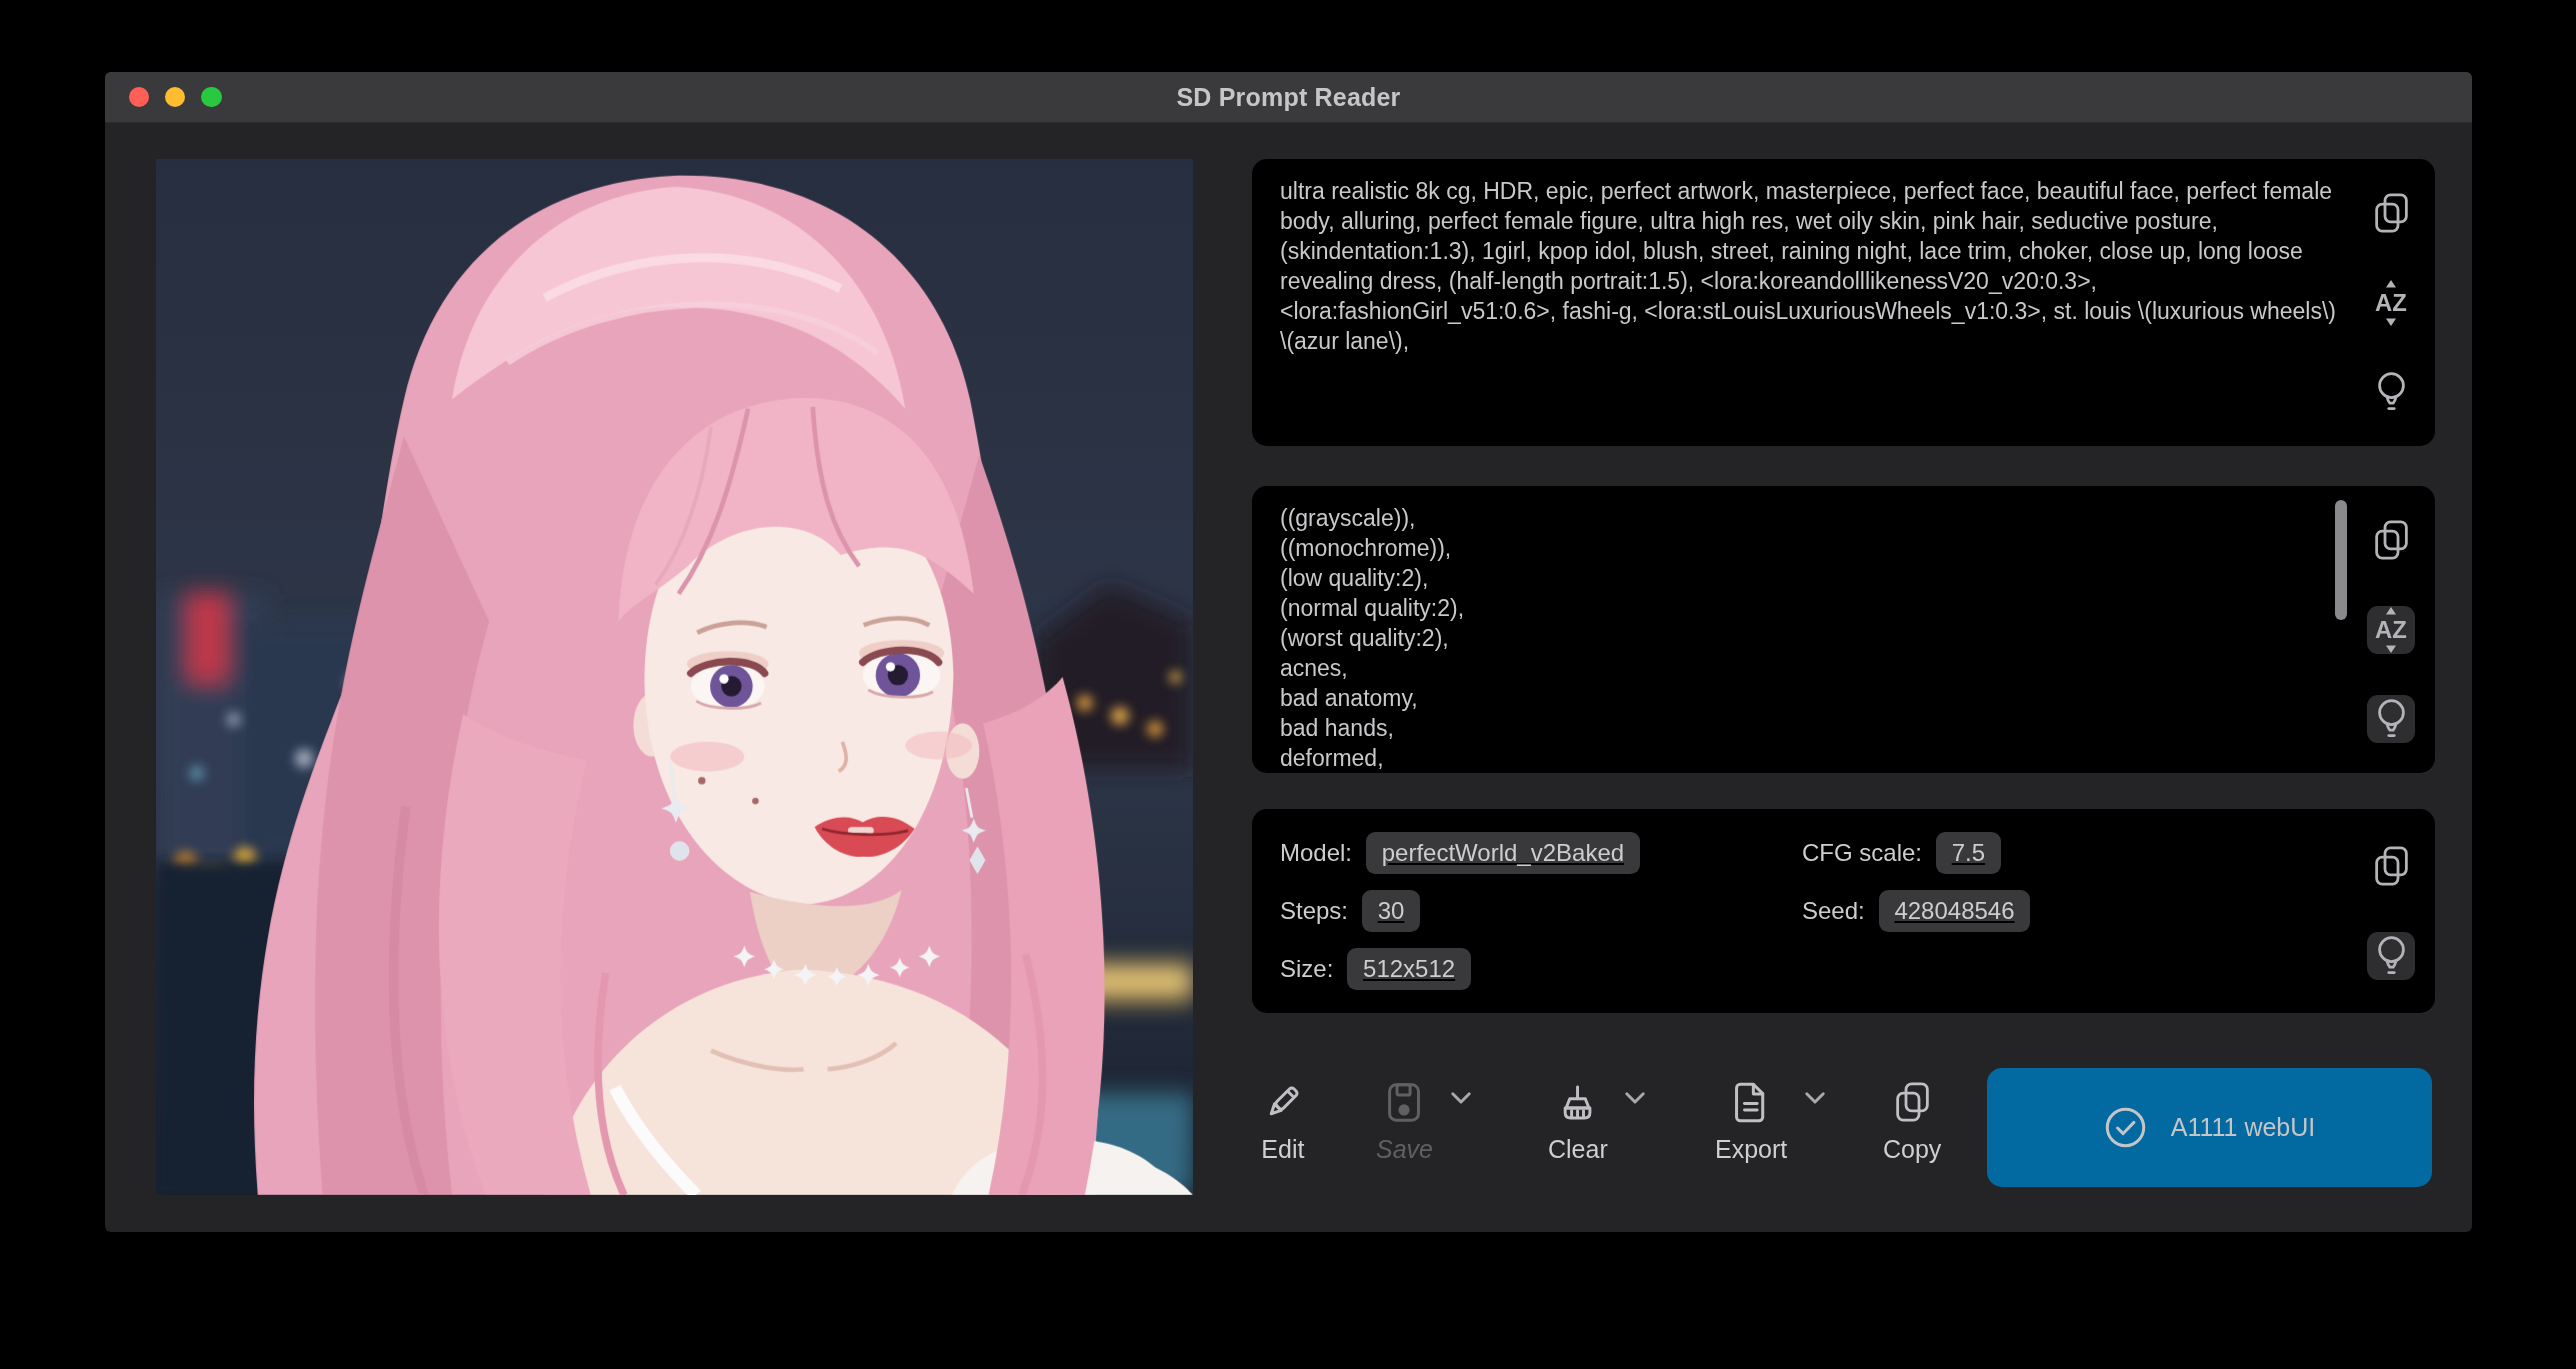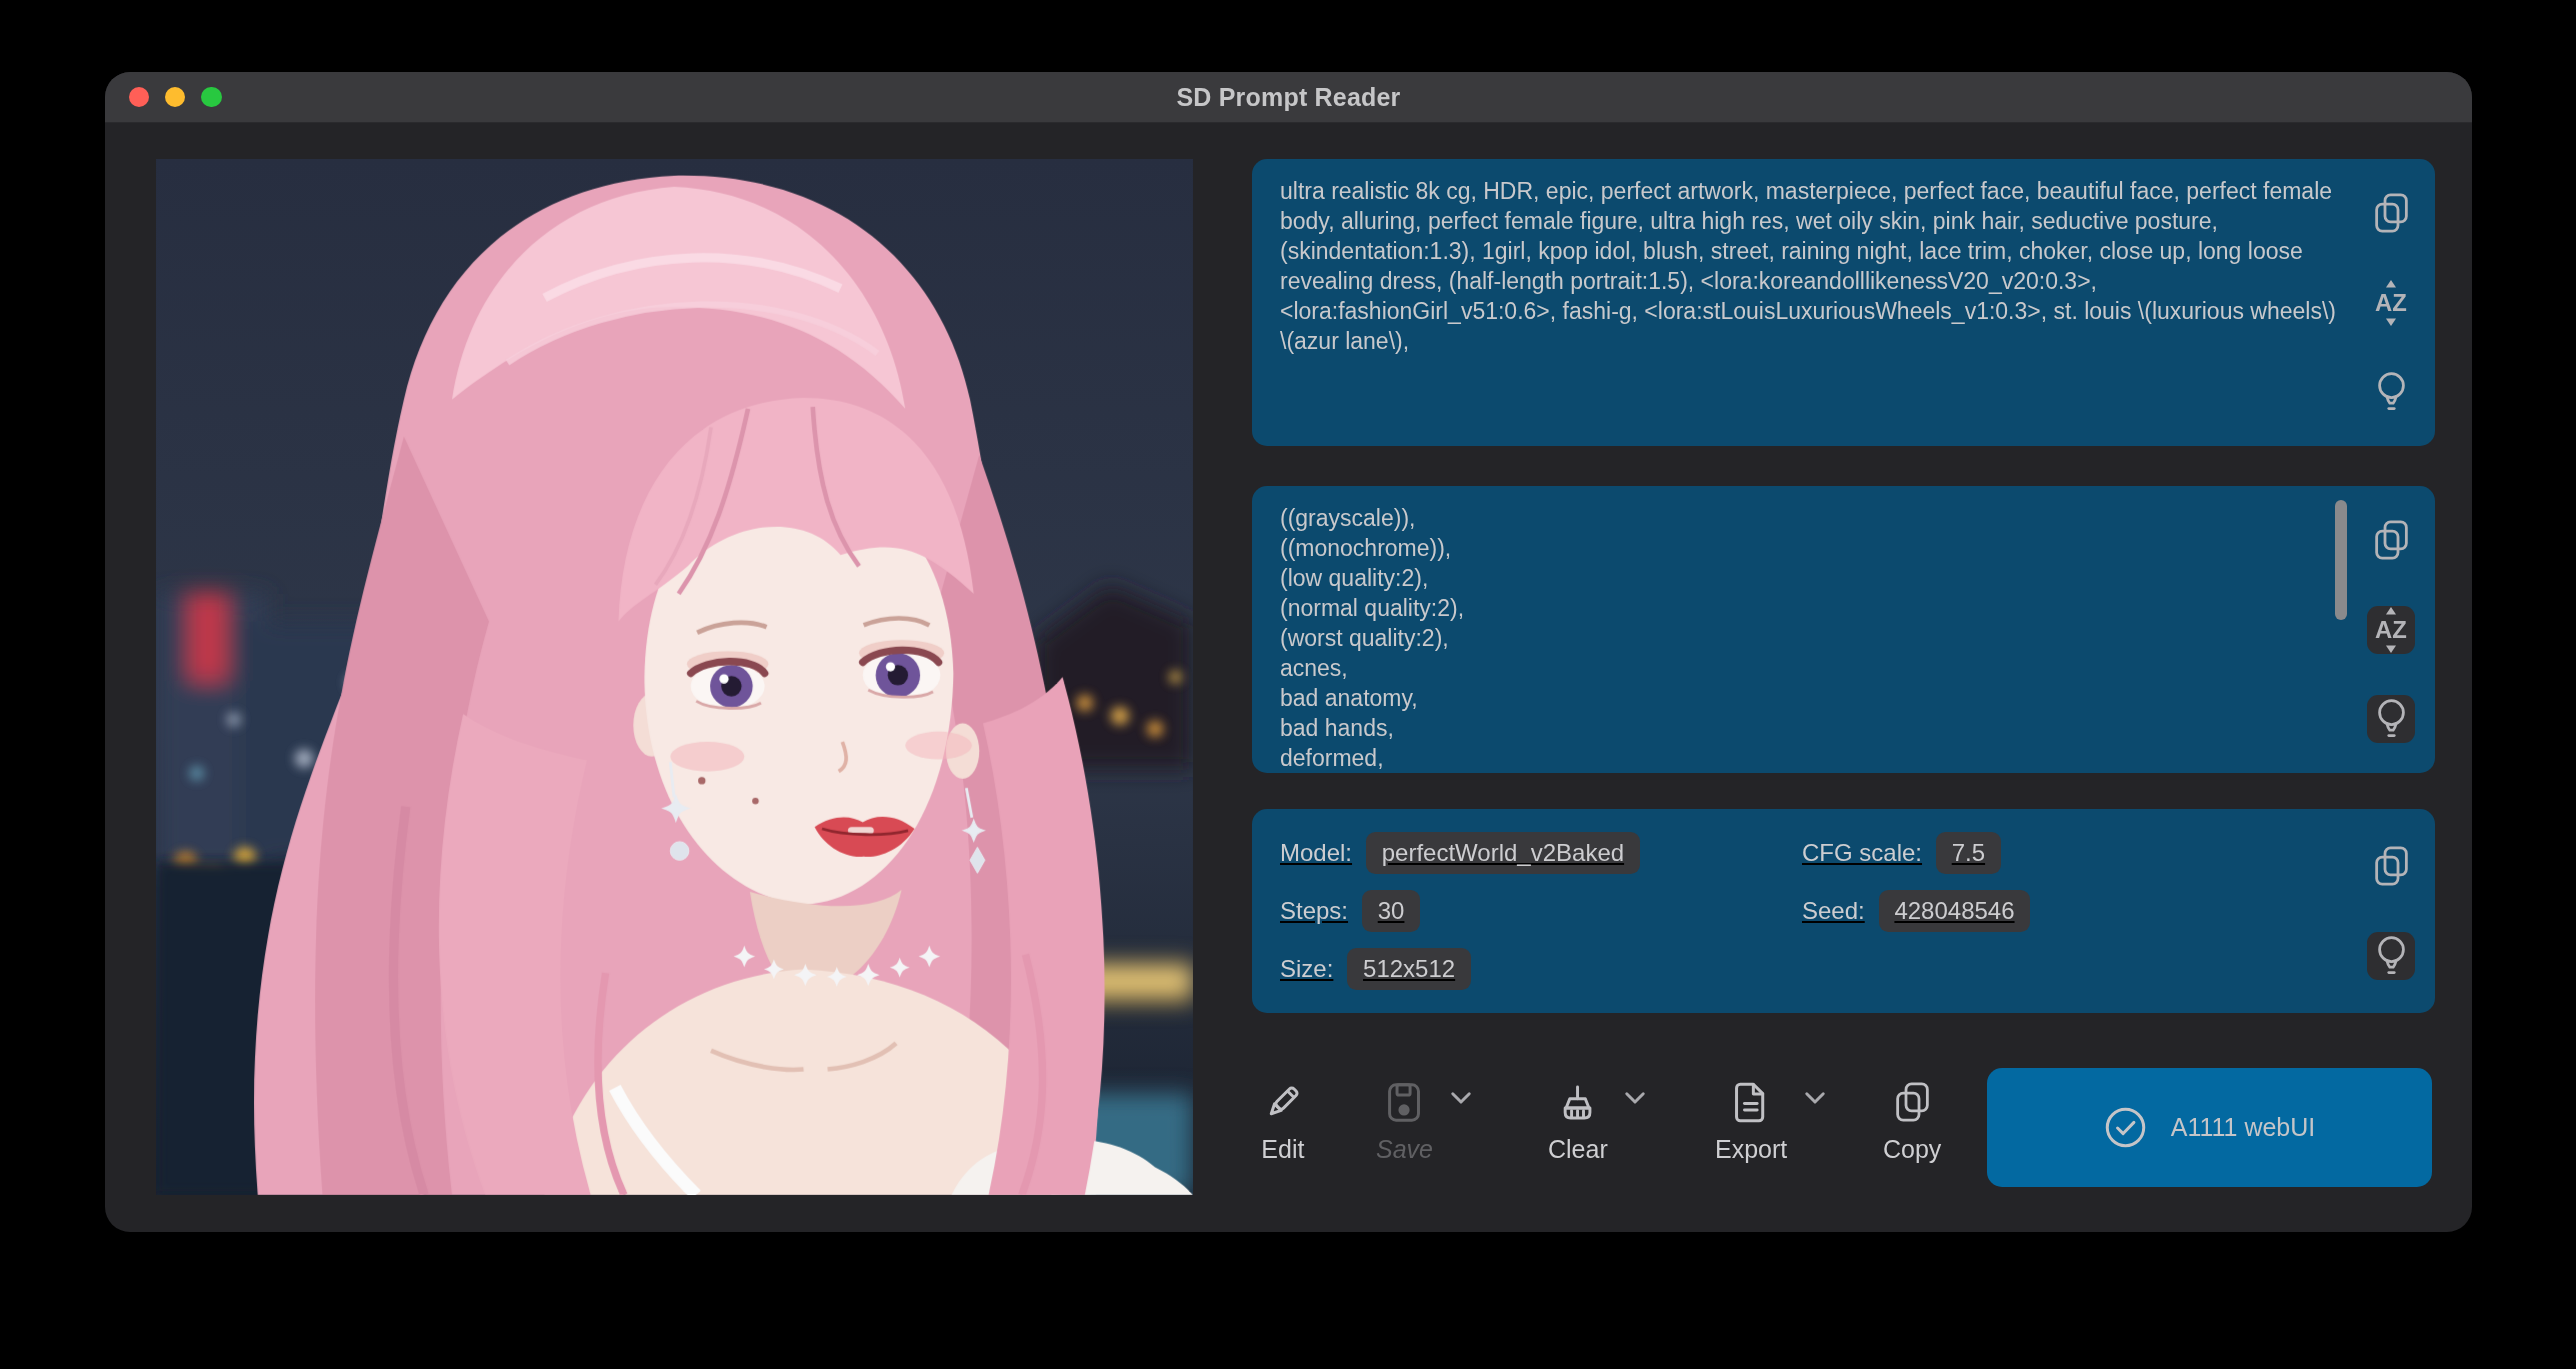--- a/index.html
+++ b/index.html
@@ -1,31 +1,31 @@
 <!DOCTYPE html>
 <html style="font-size:15px"><head>
 <meta charset="utf-8">
 <style>
   html,body{margin:0;padding:0;background:#000;}
   body{width:2576px;height:1369px;position:relative;overflow:hidden;
        font-family:"Liberation Sans",sans-serif;}
   .window{position:absolute;left:105px;top:72px;width:2367px;height:1160px;
-          background:#242427;border-radius:25px;overflow:hidden;
+          background:#242427;border-radius:6px;overflow:hidden;
           box-shadow:0 37px 111px rgba(0,0,0,.9);}
   
   .titlebar{position:absolute;left:0;top:0;right:0;height:50px;background:#3a3a3d;
             border-bottom:0.9px solid #2a2a2d;display:flex;align-items:center;justify-content:center;}
   .traffic{position:absolute;left:24px;top:0;height:100%;display:flex;align-items:center;gap:15.7px;}
   .tl{width:20.4px;height:20.4px;border-radius:50%;display:inline-block;}
   .title{font-size:25px;font-weight:bold;color:#c6c6c8;letter-spacing:0.2px;}
   
   .image-panel{position:absolute;left:51px;top:87px;width:1037px;height:1036px;
                background:#1c2433;overflow:hidden;}
   
-  .box{position:absolute;left:1147px;width:1183px;background:#0c4a6e;border-radius:15px;}
+  .box{position:absolute;left:1147px;width:1183px;background:#000000;border-radius:15px;}
   .prompt-box{top:87px;height:287px;}
   .negative-box{top:414px;height:287px;}
   .settings-box{top:737px;height:204px;}
   .box-text{position:absolute;left:28px;top:16.7px;width:1064px;font-size:23px;
             line-height:30px;color:#c9c9cc;}
   .pre{white-space:pre-line;}
   .icon-col{position:absolute;right:20px;top:0;height:100%;display:flex;flex-direction:column;
             justify-content:center;align-items:center;gap:41px;}
   .ibtn{width:48px;height:48px;display:flex;align-items:center;justify-content:center;
         background:transparent;border-radius:11px;color:#b4b4b8;--occ:#1b1b1e;}

